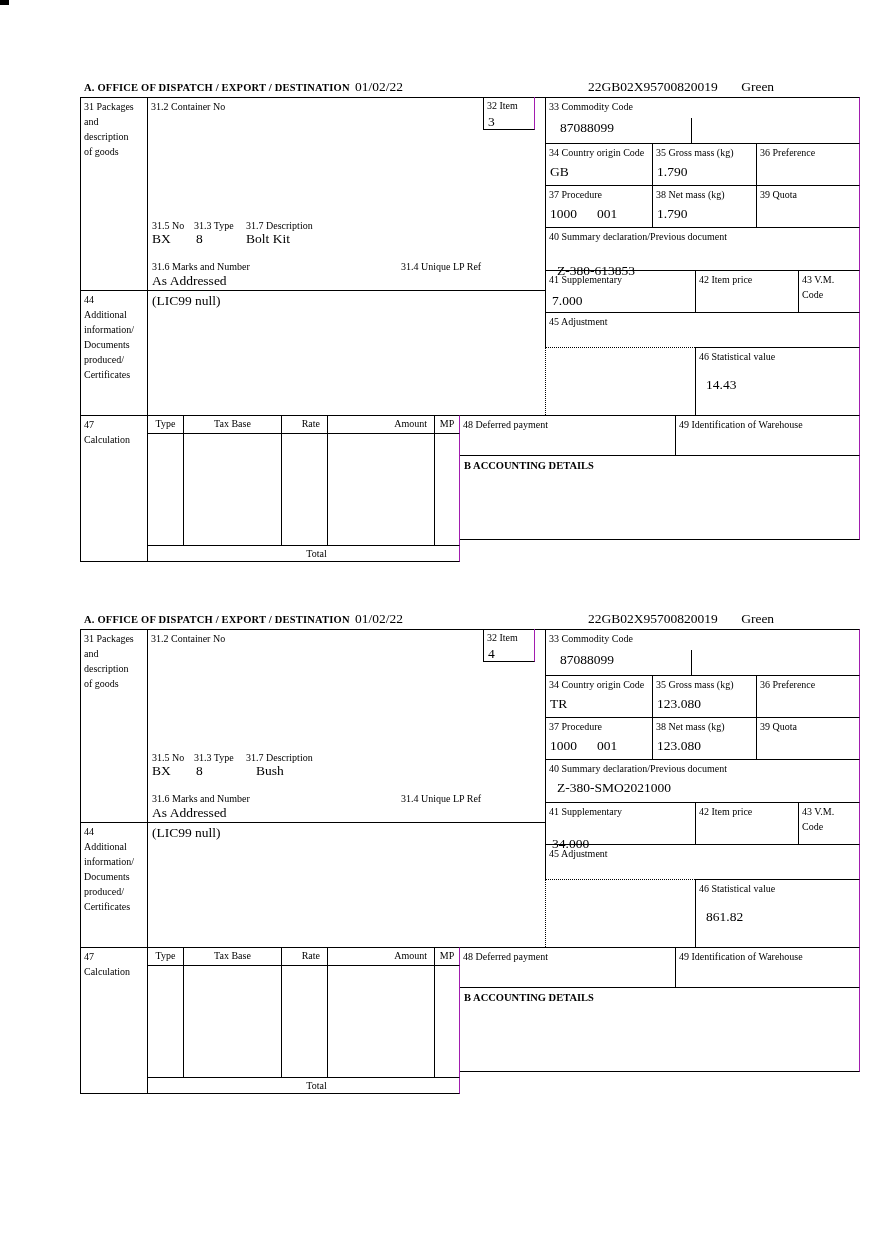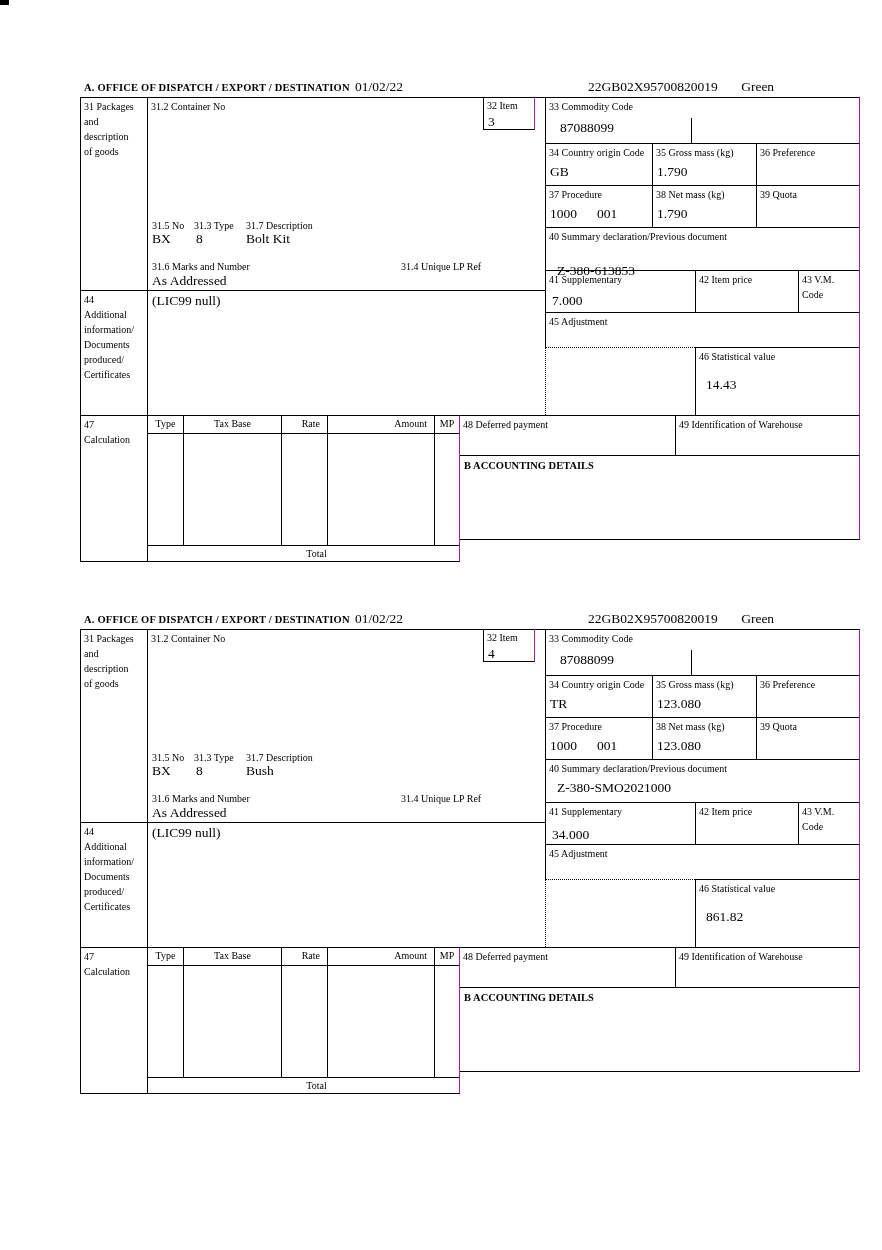--- a/index.html
+++ b/index.html
@@ -204,21 +204,21 @@
 Calculation</div>
   </div>
 
   <div class="cell bt bl" style="left:147px;top:27px;width:398px;height:193px">
     <div class="cl">31.2 Container No</div>
     <div class="slbl" style="left:4px;top:122px">31.5 No</div>
     <div class="slbl" style="left:46px;top:122px">31.3 Type</div>
     <div class="slbl" style="left:98px;top:122px">31.7 Description</div>
     <div class="val" style="left:4px;top:133px">BX</div>
     <div class="val" style="left:48px;top:133px">8</div>
-    <div class="val" style="left:98px;top:133px">Bush</div>
+    <div class="val" style="left:108px;top:133px">Bush</div>
     <div class="slbl" style="left:4px;top:163px">31.6 Marks and Number</div>
     <div class="slbl" style="left:253px;top:163px">31.4 Unique LP Ref</div>
     <div class="val" style="left:4px;top:175px">As Addressed</div>
   </div>
 
   <div class="cell bl br bb" style="left:483px;top:27px;width:52px;height:33px">
     <div class="cl">32 Item</div>
     <div class="cv" style="margin-top:0px">4</div>
   </div>
 
@@ -258,21 +258,21 @@
     <div class="cl">39 Quota</div>
   </div>
 
   <div class="cell bt bl br" style="left:545px;top:157px;width:315px;height:43px">
     <div class="cl">40 Summary declaration/Previous document</div>
     <div class="cv" style="padding-left:11px;margin-top:3px">Z-380-SMO2021000</div>
   </div>
 
   <div class="cell bt bl" style="left:545px;top:200px;width:150px;height:42px">
     <div class="cl">41 Supplementary</div>
-    <div class="cv" style="margin-top:7px;padding-left:6px">34.000</div>
+    <div class="cv" style="margin-top:16px;padding-left:6px">34.000</div>
   </div>
   <div class="cell bt bl" style="left:695px;top:200px;width:103px;height:42px">
     <div class="cl">42 Item price</div>
   </div>
   <div class="cell bt bl br" style="left:798px;top:200px;width:62px;height:42px">
     <div class="cl">43 V.M. Code</div>
   </div>
 
   <div class="cell bt bl br" style="left:545px;top:242px;width:315px;height:35px">
     <div class="cl">45 Adjustment</div>

